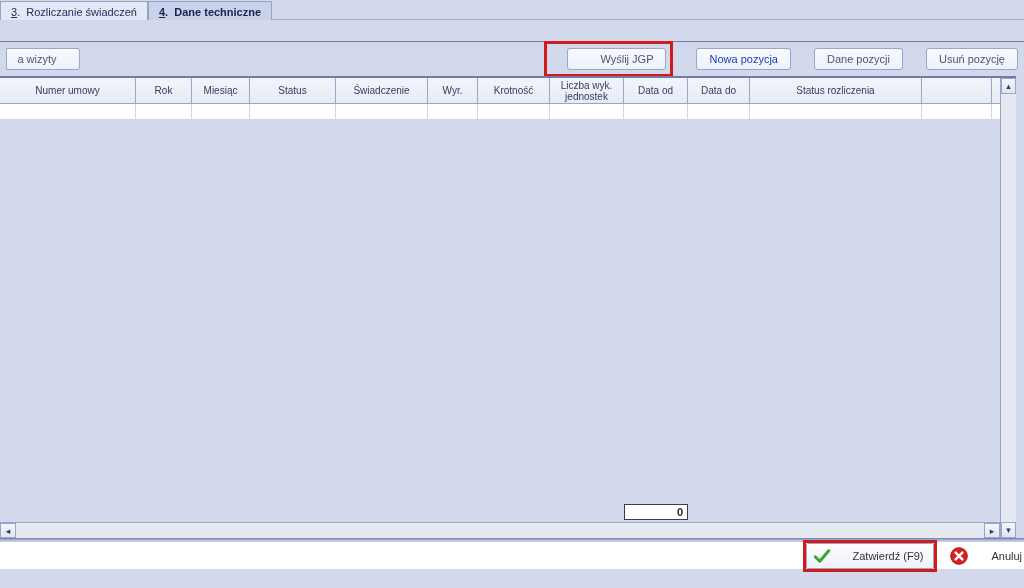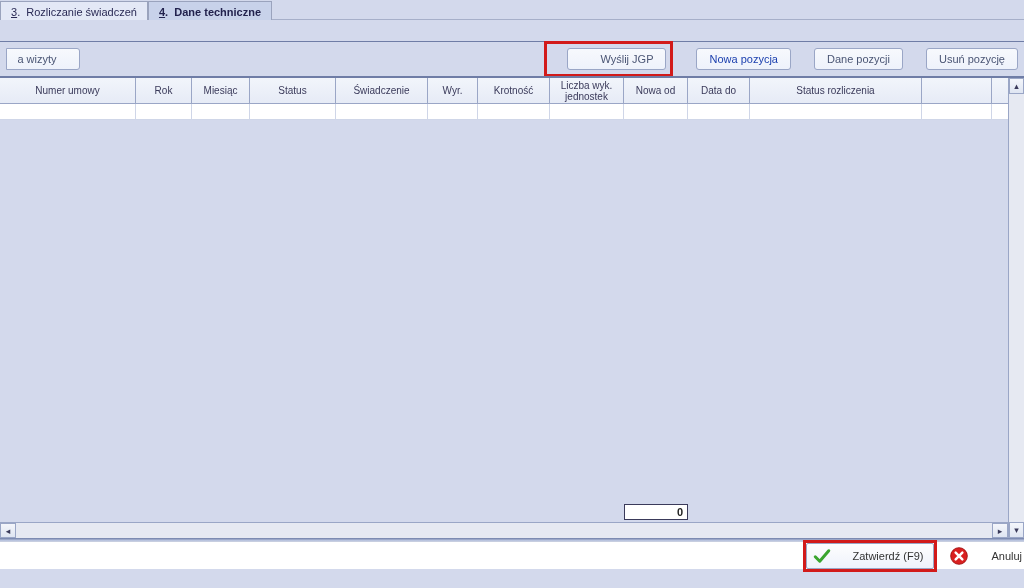--- a/index.html
+++ b/index.html
@@ -65,21 +65,21 @@
   .btn.primary { color: #1b3fae; }
   .highlight-red {
     border: 3px solid #d21a1a;
     padding: 4px;
     display: inline-flex;
   }
   .highlight-red .btn { margin-left: 16px; padding-left: 32px; }
   .grid-area {
     position: relative;
     height: 462px;
-    margin: 0 0 0 0;
+    margin: 0 8px 0 0;
     border-top: 2px solid #6f7da6;
     background: #d3d9ec;
   }
   .grid-headers {
     display: flex;
     height: 26px;
     background: linear-gradient(#f2f5fb, #e6ebf6);
     border-bottom: 1px solid #9aa6c6;
   }
   .gh {
@@ -244,21 +244,21 @@
     <div class="gh w5">
         <span>Wyr.</span>
       </div>
     <div class="gh w6">
         <span>Krotność</span>
       </div>
     <div class="gh w7">
         <span>Liczba wyk. jednostek</span>
       </div>
     <div class="gh w8">
-        <span>Nowa od</span>
+        <span>Data od</span>
       </div>
     <div class="gh w9">
         <span>Data do</span>
       </div>
     <div class="gh w10">
         <span>Status rozliczenia</span>
       </div>
     <div class="gh w11">
         <span></span>
       </div>

